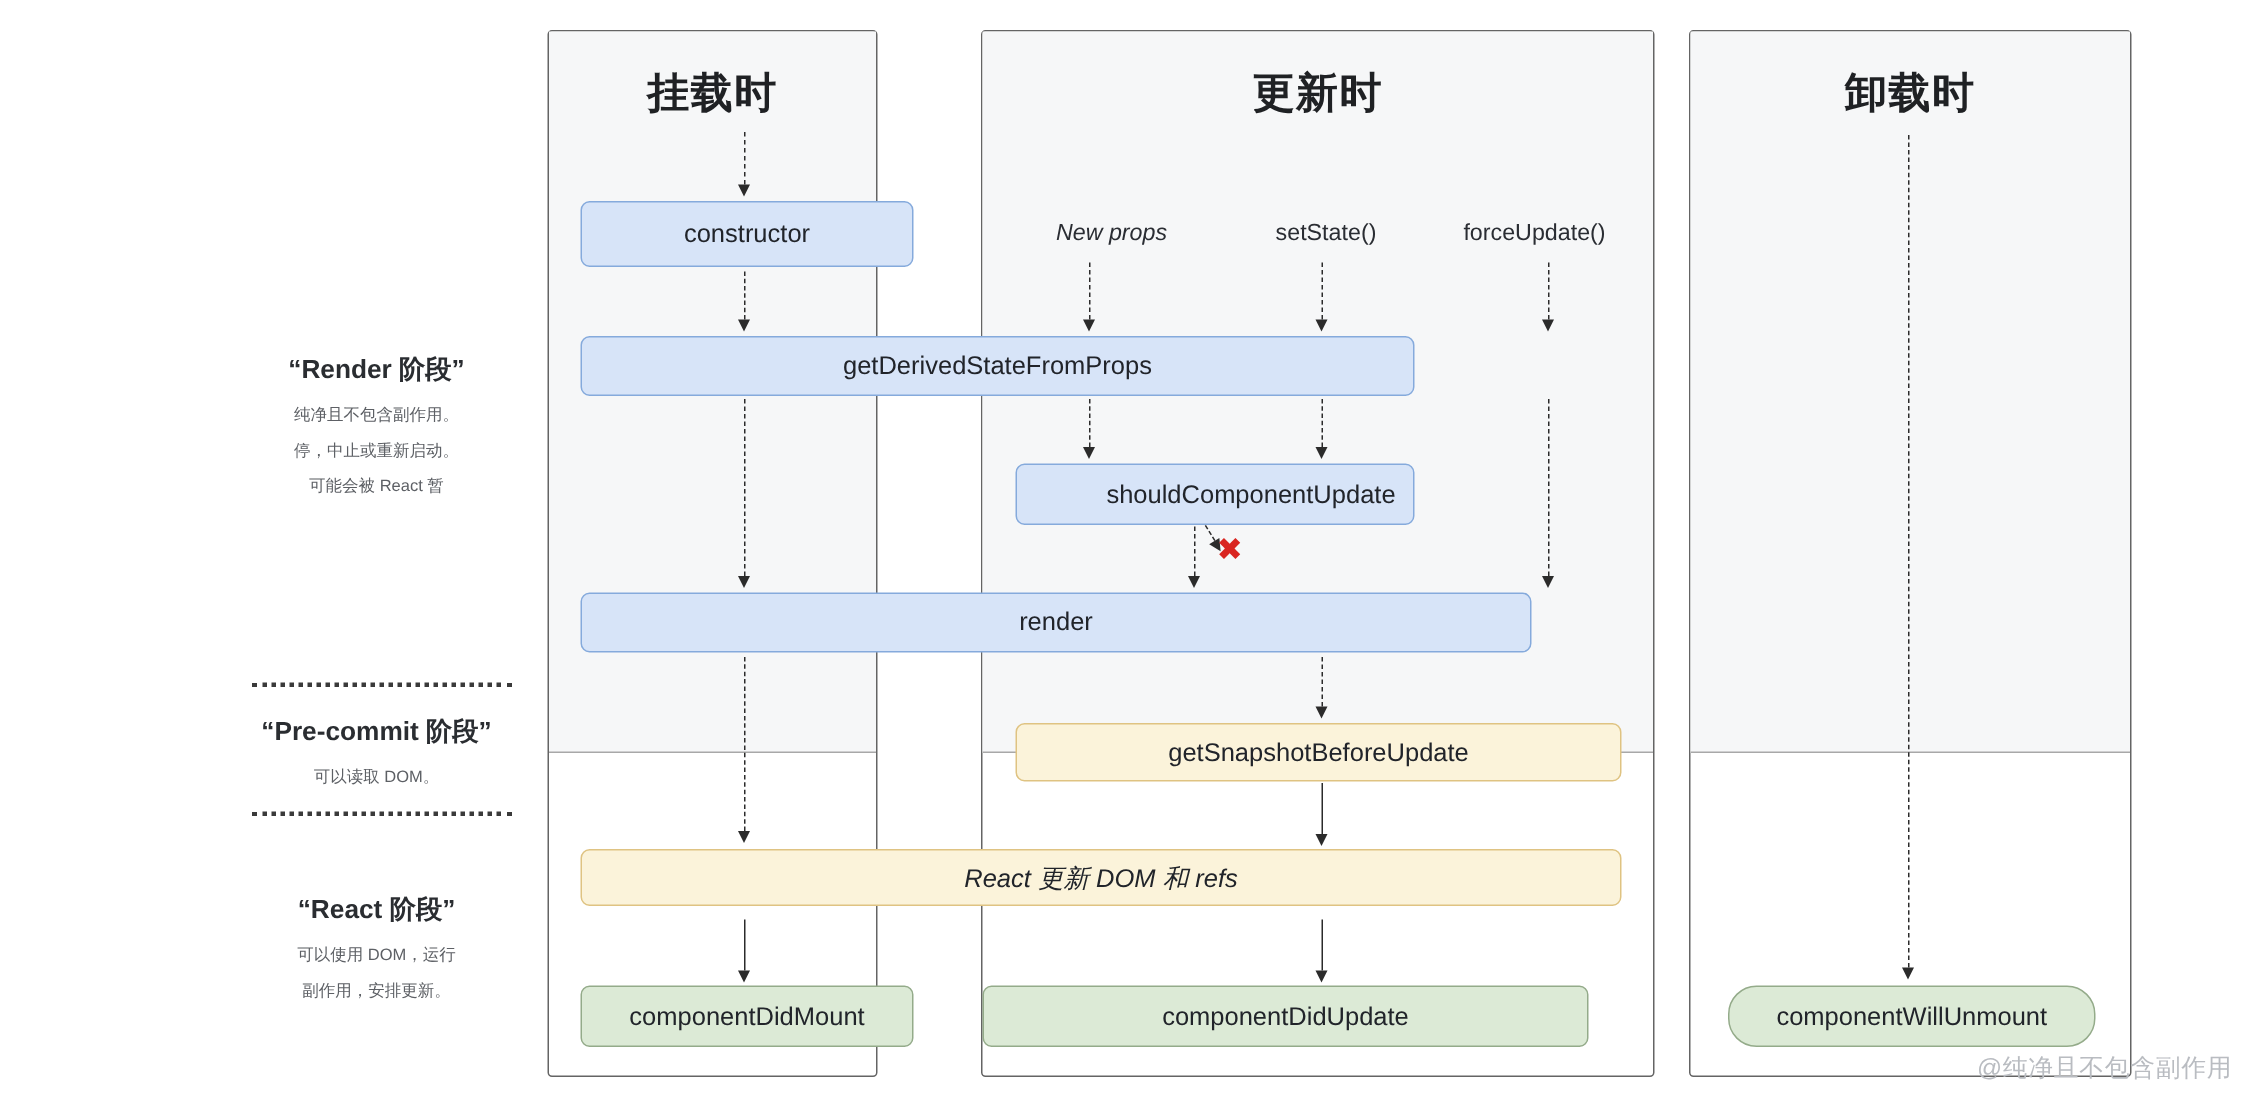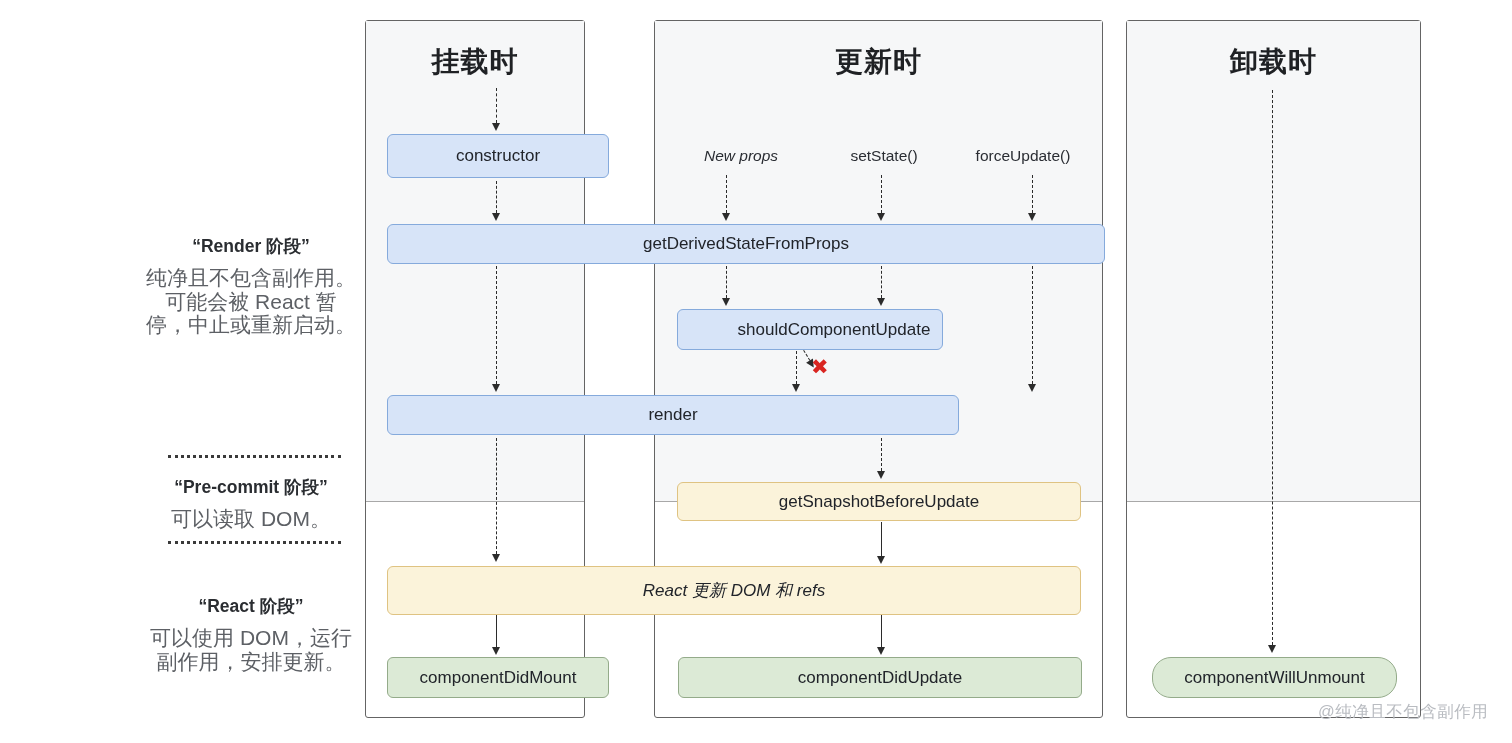--- a/index.html
+++ b/index.html
@@ -23,21 +23,21 @@
        background:var(--column_top_bg);border-bottom:1.5px solid var(--divider);}
   .col-title{position:absolute;left:0;right:0;top:22px;text-align:center;
        font-size:28px;font-weight:600;color:#1f2124;letter-spacing:1px;}
   #col-mount{left:365px;width:220px;}
   #col-update{left:654px;width:449px;}
   #col-unmount{left:1126px;width:295px;}
 
   
   .phase{position:absolute;left:146px;width:210px;text-align:center;}
   .phase-title{font-size:17.5px;font-weight:700;color:#2a2d31;margin-bottom:8px;}
-  .phase-desc{font-size:21px;color:var(--text_gray);line-height:23.5px;}
+  .phase-desc{font-size:11px;color:var(--text_gray);line-height:23.5px;}
   #phase-render{top:234px;}
   #phase-precommit{top:475px;}
   #phase-commit{top:594px;}
   .dotted-sep{position:absolute;left:168px;width:173px;height:0;
        border-top:3px dotted #3a3a3a;}
   #sep-1{top:455px;} #sep-2{top:541px;}
 
   
   .varrow{position:absolute;width:0;}
   .varrow::before{content:"";position:absolute;left:-1px;top:0;height:calc(100% - 8px);
@@ -50,27 +50,27 @@
 
   
   .lbox{position:absolute;display:flex;align-items:center;justify-content:center;
        border-radius:6px;font-size:17px;border:1.6px solid;}
   .lbox.blue{background:var(--blue_fill);border-color:var(--blue_border);}
   .lbox.yellow{background:var(--yellow_fill);border-color:var(--yellow_border);}
   .lbox.green{background:var(--green_fill);border-color:var(--green_border);}
   .bold{font-weight:400;} .italic{font-style:italic;}
 
   #box-constructor{left:387px;top:134px;width:222px;height:44px;}
-  #box-gdsfp{left:387px;top:224px;width:718px;height:40px;}
+  #box-gdsfp{left:387px;top:224px;width:556px;height:40px;}
   #box-scu{left:677px;top:309px;width:266px;height:41px;padding-left:48px;}
-  #box-render{left:387px;top:395px;width:572px;height:40px;}
+  #box-render{left:387px;top:395px;width:634px;height:40px;}
   #box-snapshot{left:677px;top:482px;width:404px;height:39px;}
-  #box-reactupdate{left:387px;top:566px;width:694px;height:49px;}
+  #box-reactupdate{left:387px;top:566px;width:694px;height:38px;}
   #box-didmount{left:387px;top:657px;width:222px;height:41px;}
-  #box-didupdate{left:678px;top:657px;width:404px;height:41px;}
+  #box-didupdate{left:655px;top:657px;width:404px;height:41px;}
   #box-willunmount{left:1152px;top:657px;width:245px;height:41px;border-radius:19px;}
 
   
   .trigger{position:absolute;top:147px;width:150px;text-align:center;
        font-size:15.5px;color:#2a2d33;}
   #trigger-newprops{left:666px;}
   #trigger-setstate{left:809px;}
   #trigger-forceupdate{left:948px;}
 
   .red-x{position:absolute;left:811px;top:356px;font-size:21px;font-weight:700;
@@ -90,22 +90,22 @@
   <div class="col-title">更新时</div>
 </div>
 <div class="col" id="col-unmount">
   <div class="col-shade"></div>
   <div class="col-title">卸载时</div>
 </div>
 
 <div class="phase" id="phase-render">
   <div class="phase-title">“Render 阶段”</div>
   <div class="phase-desc">纯净且不包含副作用。</div>
+  <div class="phase-desc">停，中止或重新启动。</div>
   <div class="phase-desc">可能会被 React 暂</div>
-  <div class="phase-desc">停，中止或重新启动。</div>
 </div>
 <div class="dotted-sep" id="sep-1"></div>
 <div class="phase" id="phase-precommit">
   <div class="phase-title">“Pre-commit 阶段”</div>
   <div class="phase-desc">可以读取 DOM。</div>
 </div>
 <div class="dotted-sep" id="sep-2"></div>
 <div class="phase" id="phase-commit">
   <div class="phase-title">“React 阶段”</div>
   <div class="phase-desc">可以使用 DOM，运行</div>

